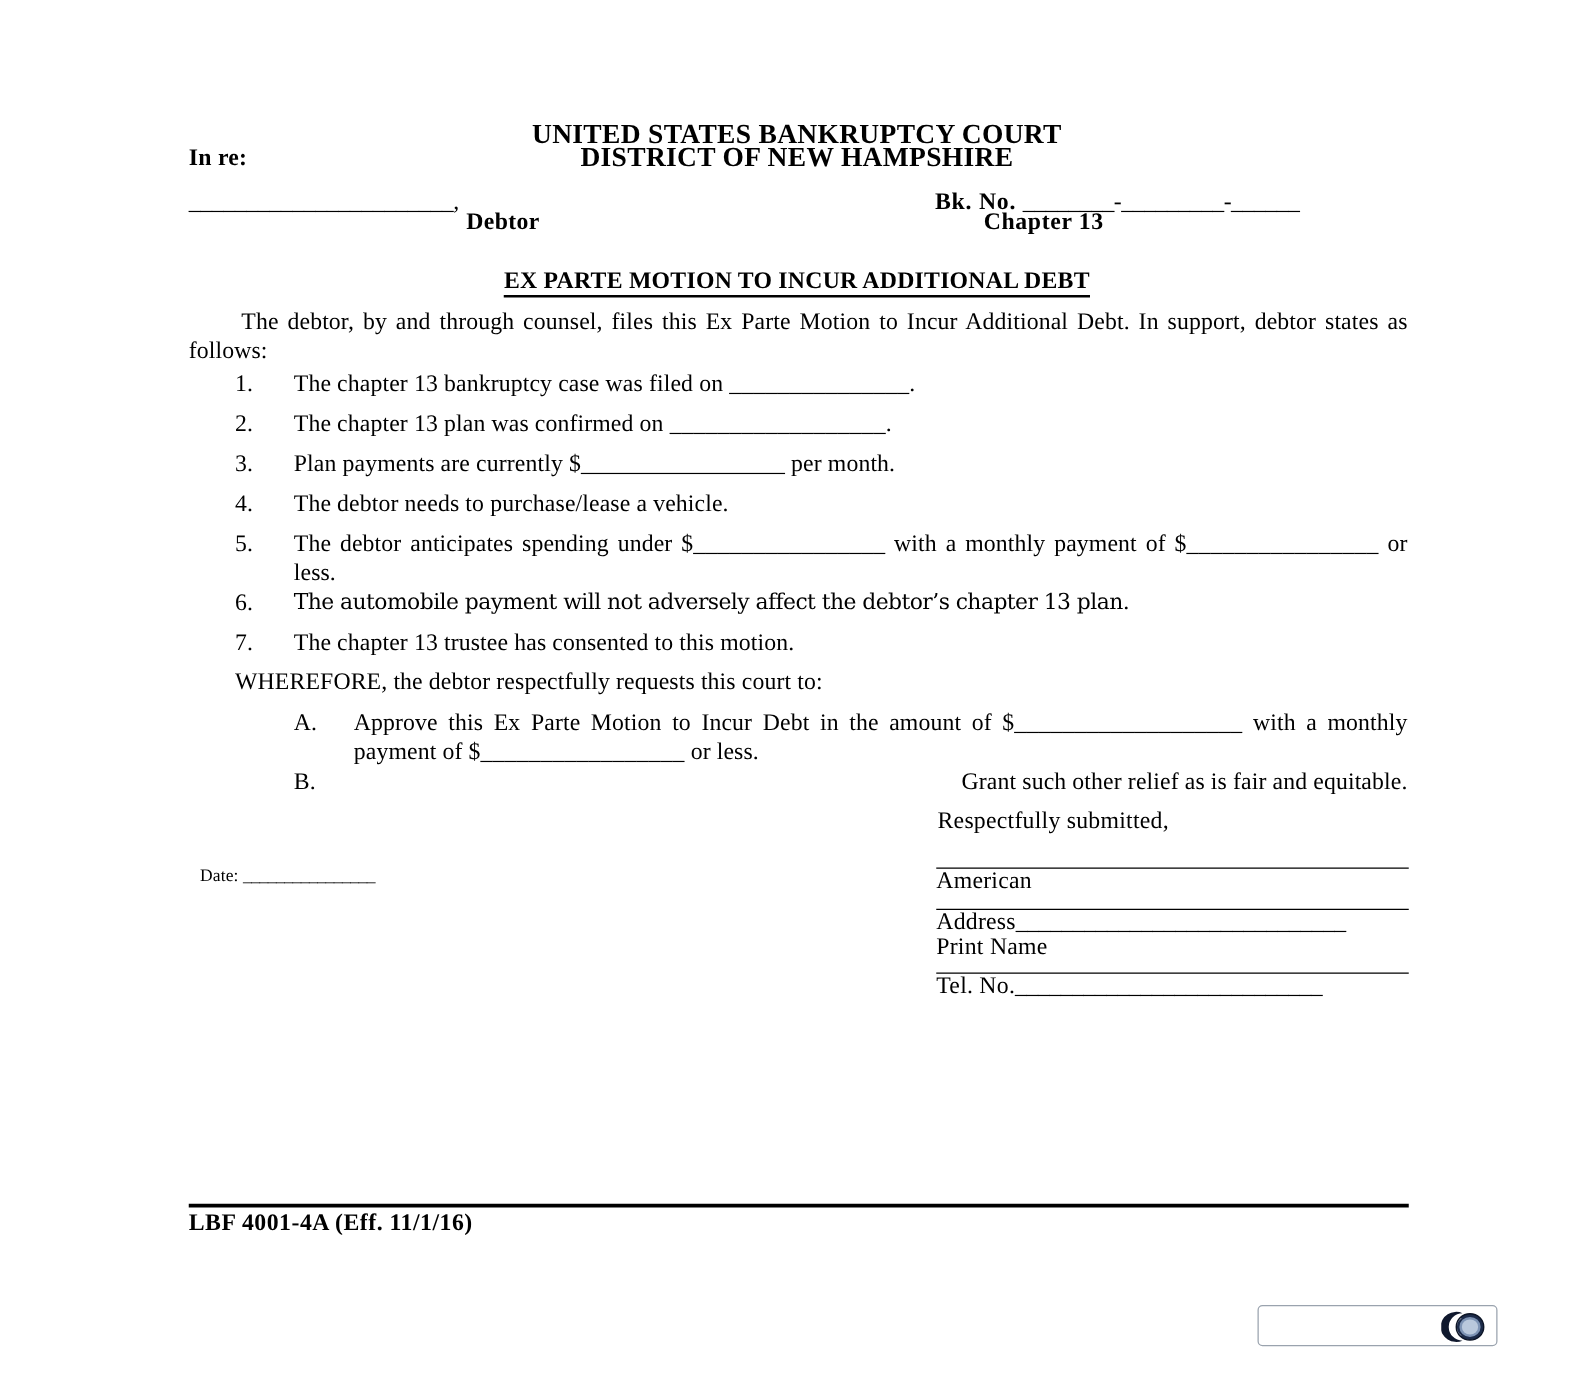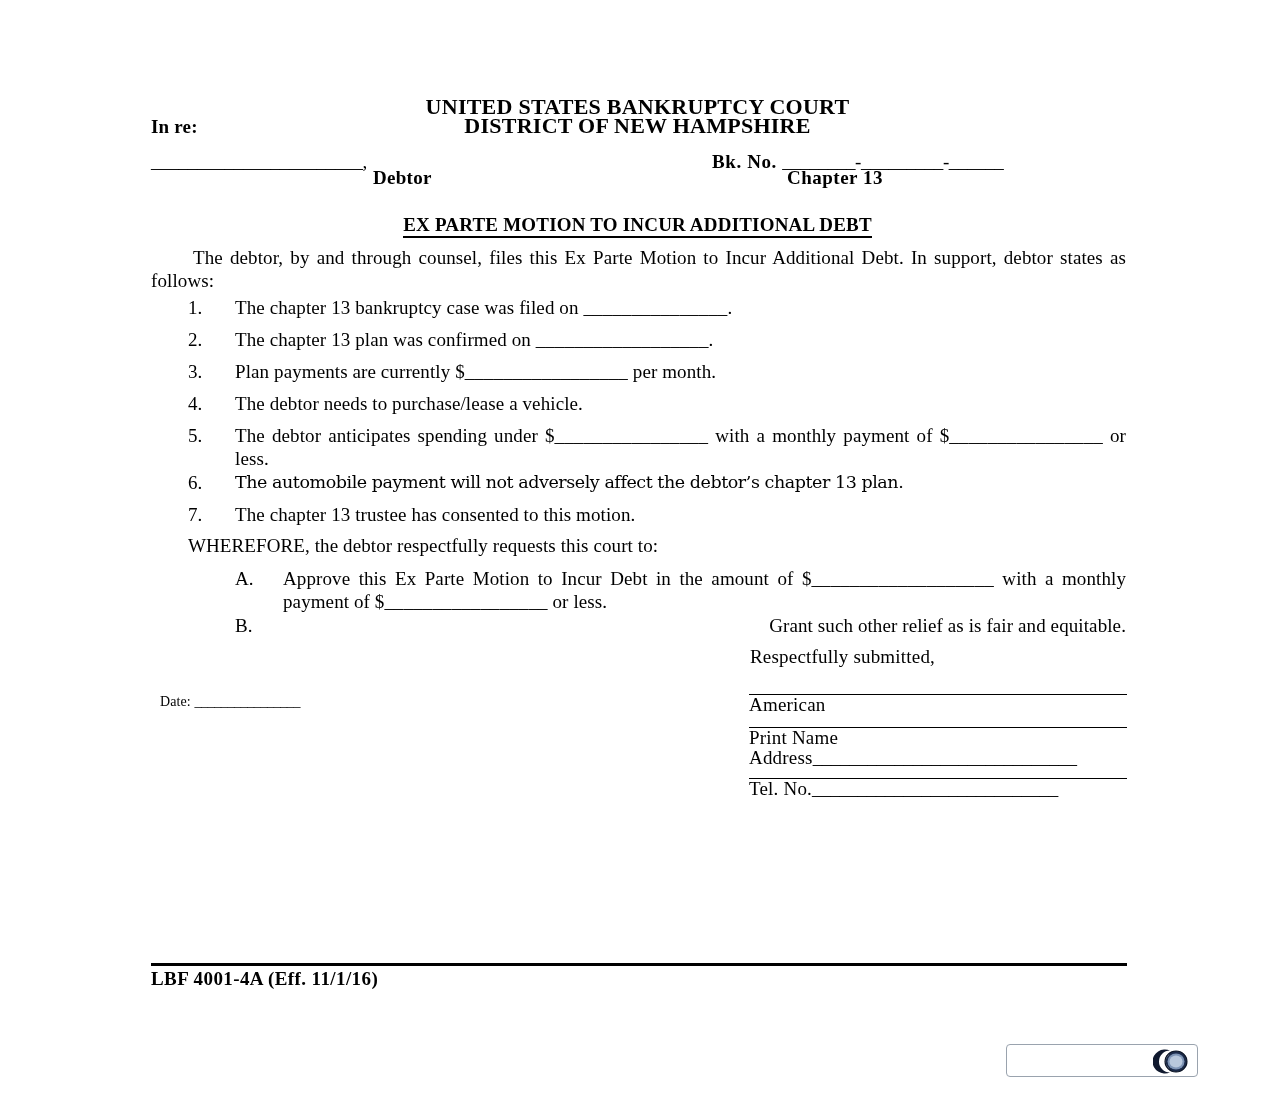--- a/index.html
+++ b/index.html
@@ -57,21 +57,21 @@
   .debtor-label {
     position: absolute;
     left: 373px;
     top: 167px;
     font-size: 19px;
     font-weight: bold;
     letter-spacing: 0.3px;
   }
   .bkno {
     position: absolute;
-    left: 712px;
+    left: 748px;
     top: 151px;
     font-size: 19px;
     font-weight: bold;
     letter-spacing: 0.6px;
     white-space: nowrap;
     text-align: center;
   }
   .bkno .blank { font-weight: normal; letter-spacing: -0.4px; }
   .chapter {
     position: absolute;
@@ -351,22 +351,22 @@
 
   <div class="date-line"><span>Date:</span>
     <span class="blank">________________</span>
   </div>
 
   <div class="sigblock">
     <div class="sig-rule"></div>
     <div class="sig-label">American</div>
     <div class="gap-a"></div>
     <div class="sig-rule"></div>
+    <div class="sig-label"><span>Address</span><span class="blank">_____________________________</span></div>
     <div class="sig-label">Print Name</div>
-    <div class="sig-label"><span>Address</span><span class="blank">_____________________________</span></div>
     <div class="gap-b"></div>
     <div class="sig-rule"></div>
     <div class="sig-label"><span>Tel. No.</span><span class="blank">___________________________</span></div>
   </div>
 
   <div class="footer-rule"></div>
   <div class="footer-text">LBF 4001-4A (Eff. 11/1/16)</div>
 
   <div class="badge">
     <div class="badge-text">

